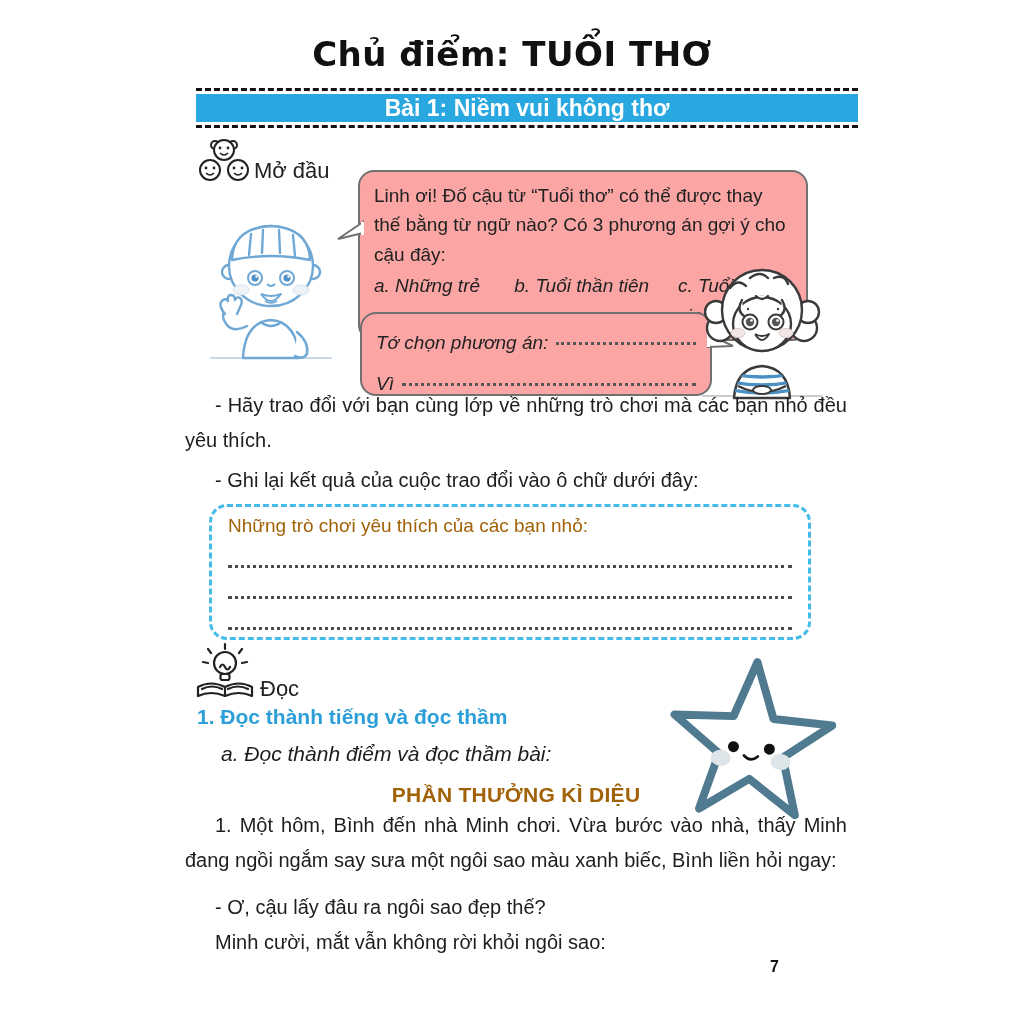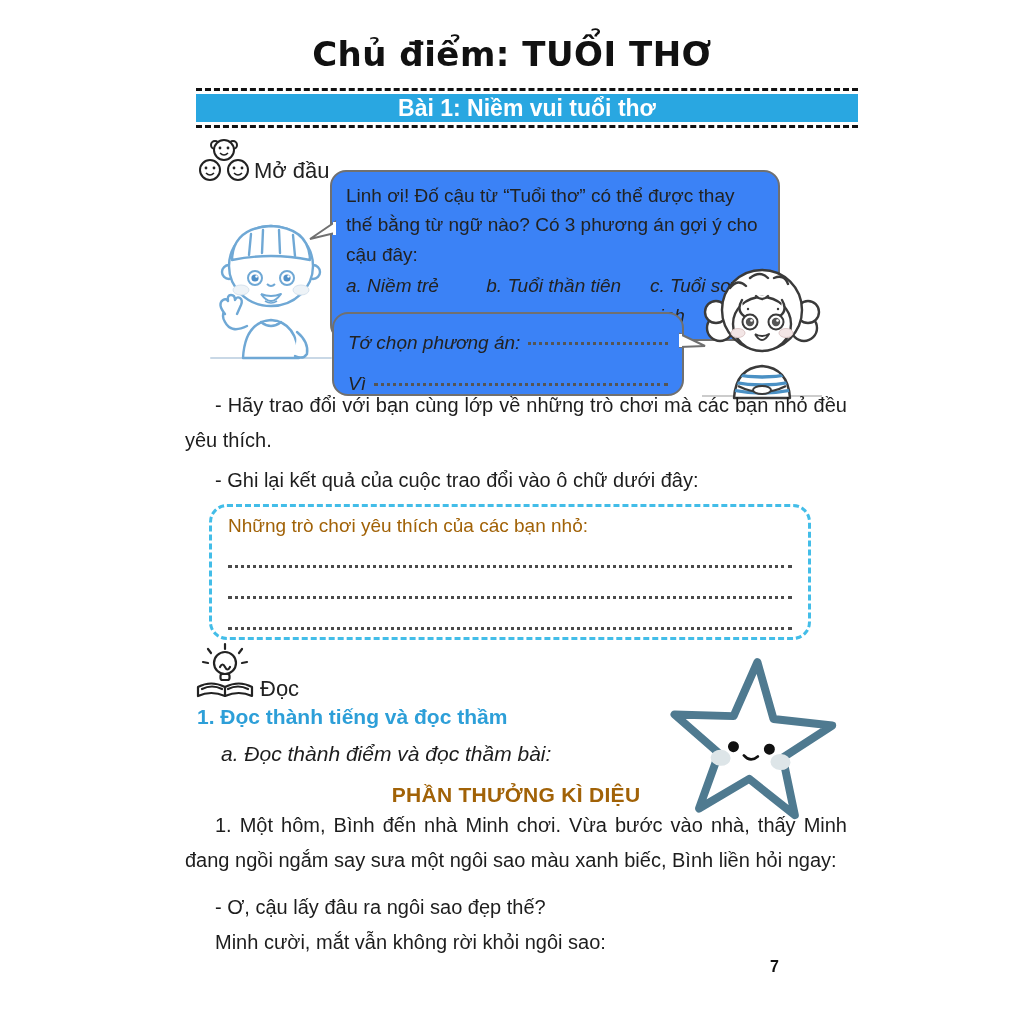--- a/index.html
+++ b/index.html
@@ -20,22 +20,22 @@
     border-top:3px dashed #111; border-bottom:3px dashed #111;
   }
   .banner-fill { position:absolute; inset:3px 0 3px 0; }
   .banner-text {
     position:relative; color:#ffffff; font-weight:bold; font-size:23px;
     font-family:"Liberation Sans", sans-serif;
   }
   .section-row { position:absolute; display:flex; align-items:flex-end; gap:4px; }
   .section-label { font-size:22px; color:#222; padding-bottom:2px; }
   .bubble {
-    position:absolute; background:#3b82f6; border:2px solid #707070;
-    border-radius:16px; padding:9px 14px; font-size:19px; line-height:1.55;
+    position:absolute; background:#fca5a5; border:2px solid #707070;
+    border-radius:16px; padding:9px 14px; font-size:19px; line-height:1.55;margin-left:28px;
   }
   .bubble-tail { position:absolute; }
   .options-row { display:flex; margin-top:2px; font-style:italic; font-size:19px; }
   .options-row span:nth-child(1){ width:150px; }
   .options-row span:nth-child(2){ width:175px; }
   .fill-line { display:flex; align-items:baseline; font-size:19px; margin-top:4px; }
   .leader { flex:1; border-bottom:3px dotted #555; margin-left:8px; transform:translateY(-4px); }
   .body-par {
     position:absolute; left:185px; width:662px; font-size:20px;
     line-height:35px; text-align:justify; color:#1d1d1d;
@@ -58,21 +58,21 @@
 </style>
 </head>
 <body>
 
 <div class="page">
 
   <div class="theme-title">Chủ điểm: TUỔI THƠ</div>
 
   <div class="banner">
     <div class="banner-fill" style="background:#29A7E1;"></div>
-    <div class="banner-text">Bài 1: Niềm vui tuổi thơ</div>
+    <div class="banner-text">Bài 1: Niềm vui không thơ</div>
   </div>
 
   <div class="section-row" style="left:198px; top:138px;">
     <span>
       <svg width="52" height="48" viewBox="0 0 52 48">
         <g stroke="#222" stroke-width="2" fill="#fff">
           <circle cx="17" cy="7" r="4"></circle>
             <circle cx="35" cy="7" r="4"></circle>
           <circle cx="26" cy="12" r="10"></circle>
           <circle cx="12" cy="32" r="10"></circle>
@@ -92,21 +92,21 @@
           <path d="M36 35 Q40 39 44 35"></path>
         </g>
       </svg>
     </span>
     <span class="section-label">Mở đầu</span>
   </div>
 
   <div class="bubble" style="left:330px; top:170px; width:450px;">
     <span>Linh ơi! Đố cậu từ “Tuổi thơ” có thể được thay thế bằng từ ngữ nào? Có 3 phương án gợi ý cho cậu đây:</span>
     <div class="options-row">
-      <span>a. Niềm trẻ</span>
+      <span>a. Những trẻ</span>
       <span>b. Tuổi thần tiên</span>
       <span>c. Tuổi sơ sinh</span>
     </div>
     <span class="bubble-tail" style="left:-24px; top:48px;">
       <svg width="28" height="28" viewBox="0 0 28 28">
         <polygon points="27,2 2,19 27,13" fill="#fff" stroke="#707070" stroke-width="2"></polygon>
         <rect x="25" y="2" width="4" height="13" fill="#fff"></rect>
       </svg>
     </span>
   </div>

